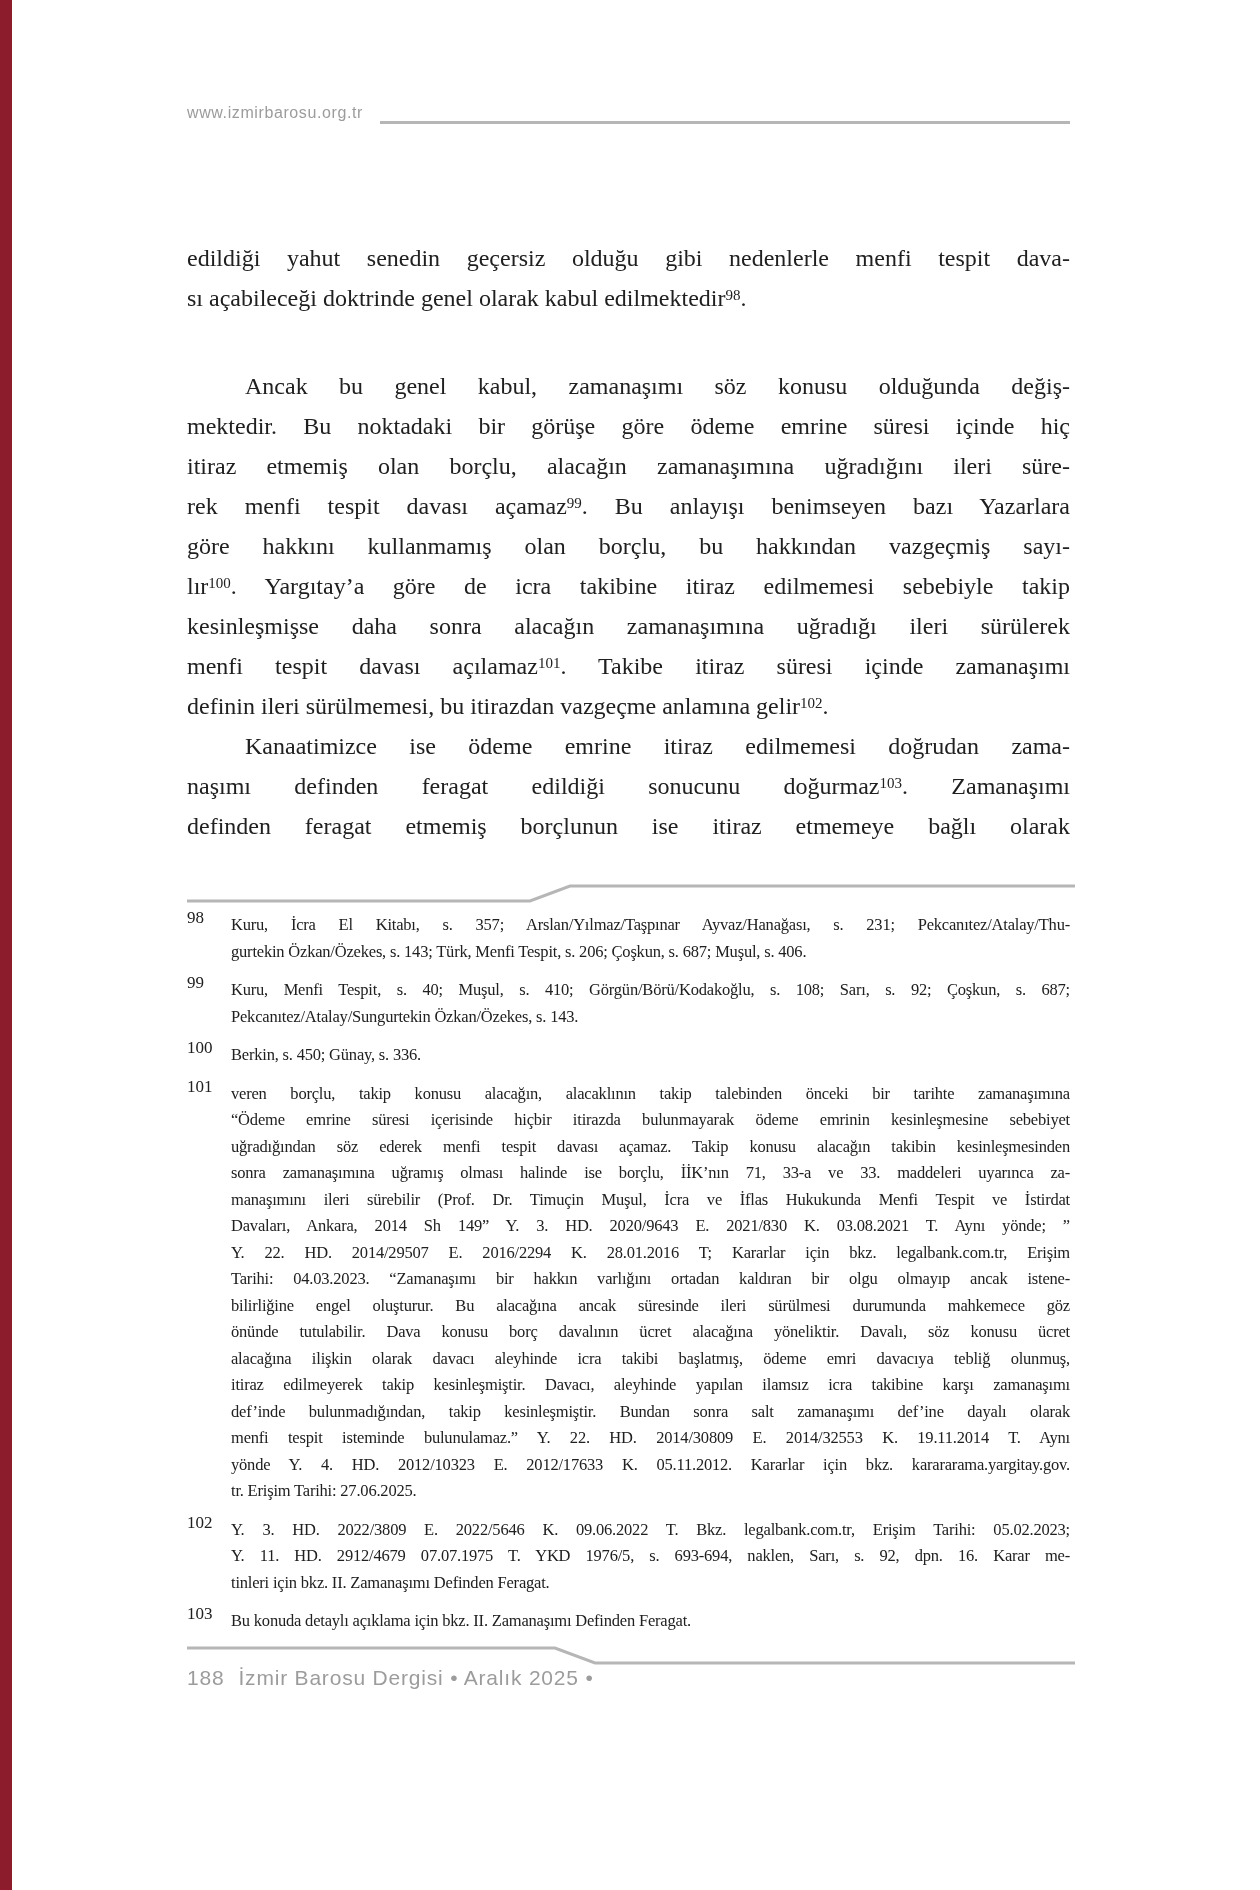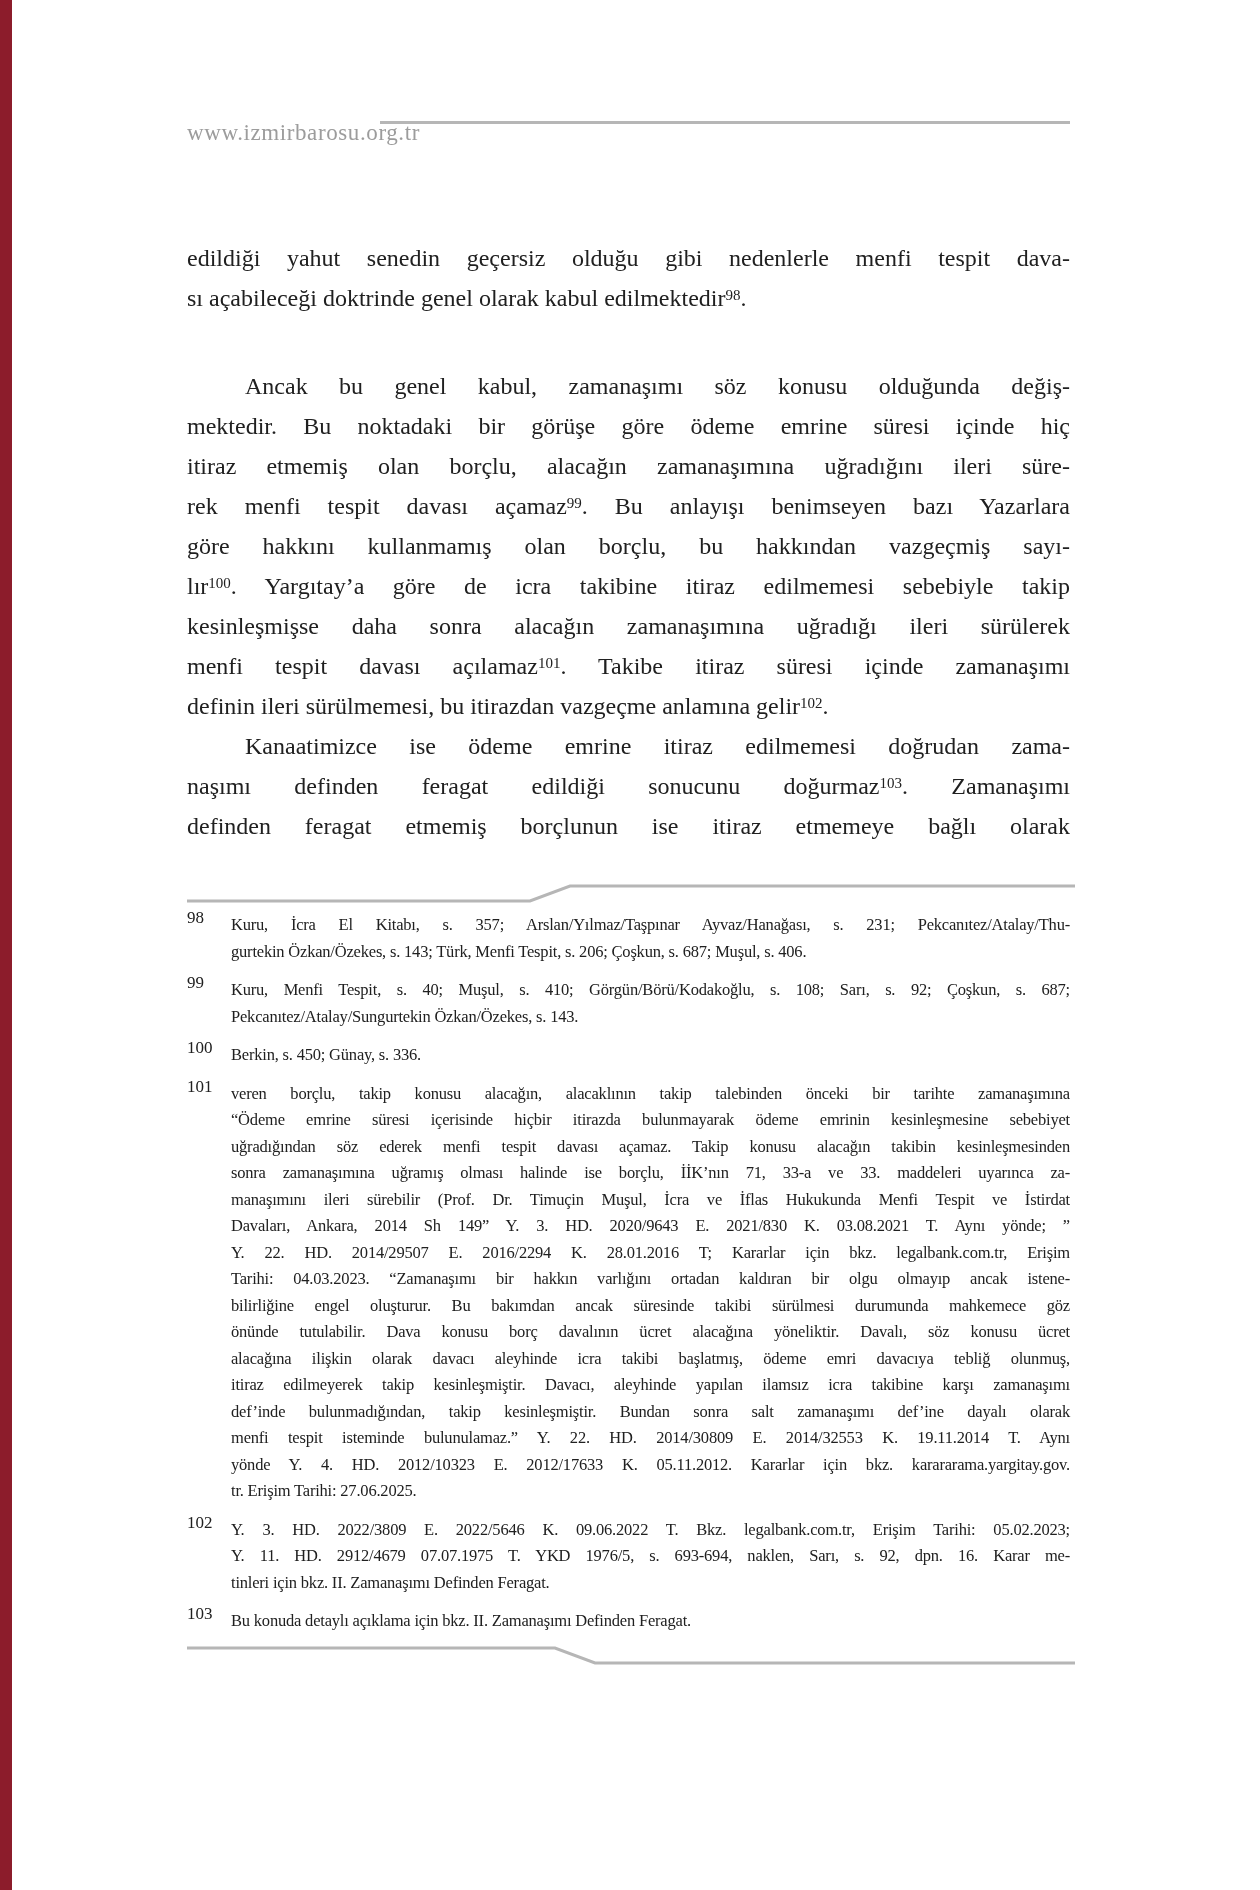--- a/index.html
+++ b/index.html
@@ -5,22 +5,22 @@
 <style>
   html,body{margin:0;padding:0;background:#ffffff;}
   .page{
     position:relative;width:1260px;height:1890px;margin:0 auto;
     background:#ffffff;overflow:hidden;
     font-family:"Liberation Serif","DejaVu Serif",serif;color:#202020;
   }
   .spine{position:absolute;left:0;top:0;width:12px;height:1890px;}
   .header-url{
     position:absolute;left:187px;top:104px;
-    font-family:Liberation Serif, serif;
-    font-size:23px;letter-spacing:0.6px;color:#9c9c9c;margin-top:16px;
+    font-family:Liberation Sans, sans-serif;
+    font-size:16px;letter-spacing:0.6px;color:#9c9c9c;
   }
   .header-rule{position:absolute;left:380px;top:121px;width:690px;height:3px;background:#b6b6b6;}
 
   .body-text{position:absolute;left:187px;top:238px;width:883px;}
   .para{margin:0 0 0 0;}
   .para.gap-lg{margin-top:48px;}
   .para.gap-md{}
   .line{
     height:40px;line-height:40px;font-size:24px;
     text-align:justify;text-align-last:left;white-space:nowrap;
@@ -104,21 +104,21 @@
       <div class="footnote">
         <span class="fn-num">101</span>
         <div class="fn-line just">veren borçlu, takip konusu alacağın, alacaklının takip talebinden önceki bir tarihte zamanaşımına</div>
         <div class="fn-line just">“Ödeme emrine süresi içerisinde hiçbir itirazda bulunmayarak ödeme emrinin kesinleşmesine sebebiyet</div>
         <div class="fn-line just">uğradığından söz ederek menfi tespit davası açamaz. Takip konusu alacağın takibin kesinleşmesinden</div>
         <div class="fn-line just">sonra zamanaşımına uğramış olması halinde ise borçlu, İİK’nın 71, 33-a ve 33. maddeleri uyarınca za-</div>
         <div class="fn-line just">manaşımını ileri sürebilir (Prof. Dr. Timuçin Muşul, İcra ve İflas Hukukunda Menfi Tespit ve İstirdat</div>
         <div class="fn-line just">Davaları, Ankara, 2014 Sh 149” Y. 3. HD. 2020/9643 E. 2021/830 K. 03.08.2021 T. Aynı yönde; ”</div>
         <div class="fn-line just">Y. 22. HD. 2014/29507 E. 2016/2294 K. 28.01.2016 T; Kararlar için bkz. legalbank.com.tr, Erişim</div>
         <div class="fn-line just">Tarihi: 04.03.2023. “Zamanaşımı bir hakkın varlığını ortadan kaldıran bir olgu olmayıp ancak istene-</div>
-        <div class="fn-line just">bilirliğine engel oluşturur. Bu bakımdan ancak süresinde takibi sürülmesi durumunda mahkemece göz</div>
+        <div class="fn-line just">bilirliğine engel oluşturur. Bu alacağına ancak süresinde ileri sürülmesi durumunda mahkemece göz</div>
         <div class="fn-line just">önünde tutulabilir. Dava konusu borç davalının ücret alacağına yöneliktir. Davalı, söz konusu ücret</div>
         <div class="fn-line just">alacağına ilişkin olarak davacı aleyhinde icra takibi başlatmış, ödeme emri davacıya tebliğ olunmuş,</div>
         <div class="fn-line just">itiraz edilmeyerek takip kesinleşmiştir. Davacı, aleyhinde yapılan ilamsız icra takibine karşı zamanaşımı</div>
         <div class="fn-line just">def’inde bulunmadığından, takip kesinleşmiştir. Bundan sonra salt zamanaşımı def’ine dayalı olarak</div>
         <div class="fn-line just">menfi tespit isteminde bulunulamaz.” Y. 22. HD. 2014/30809 E. 2014/32553 K. 19.11.2014 T. Aynı</div>
         <div class="fn-line just">yönde Y. 4. HD. 2012/10323 E. 2012/17633 K. 05.11.2012. Kararlar için bkz. karararama.yargitay.gov.</div>
         <div class="fn-line">tr. Erişim Tarihi: 27.06.2025.</div>
       </div>
       <div class="footnote">
         <span class="fn-num">102</span>
@@ -129,14 +129,17 @@
       <div class="footnote">
         <span class="fn-num">103</span>
         <div class="fn-line">Bu konuda detaylı açıklama için bkz. II. Zamanaşımı Definden Feragat.</div>
       </div>
     </div>
 
   <svg class="zig" style="top:1646px;" viewBox="0 0 890 20">
     <polyline points="0,2 368,2 408,17 888,17" fill="none" stroke="#b6b6b6" stroke-width="3"></polyline>
   </svg>
 
+  <div class="footer-text">
+    <span class="pgnum">188</span><span>İzmir Barosu Dergisi</span>&nbsp;<span>• Aralık 2025 •</span>
+  </div>
 
 </div>
 
 </body></html>

